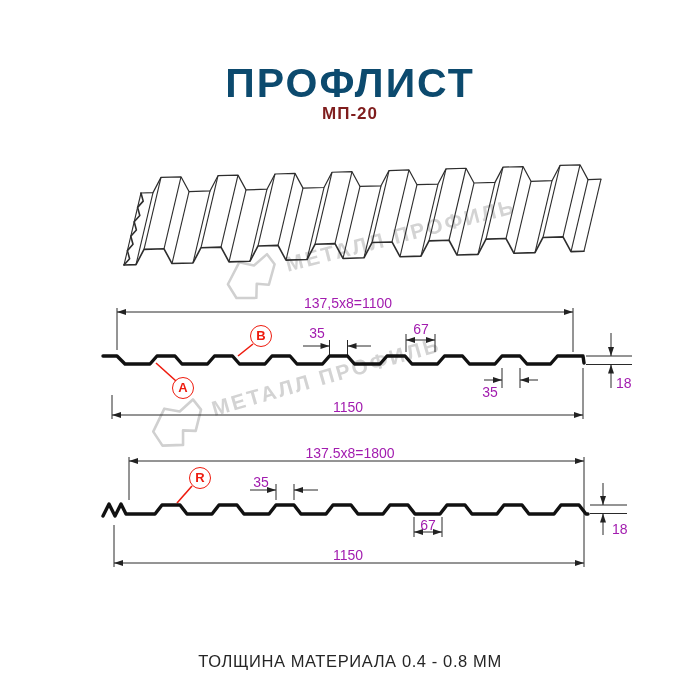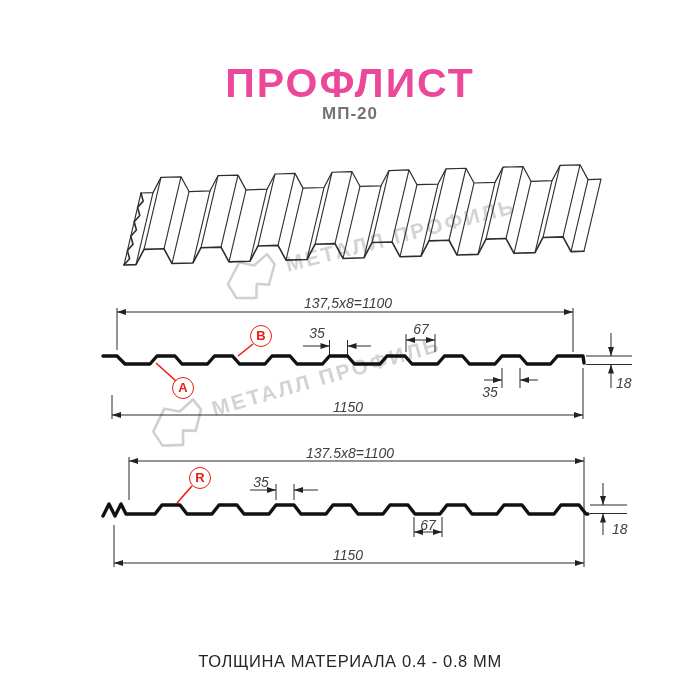--- a/index.html
+++ b/index.html
@@ -1,32 +1,32 @@
 <!DOCTYPE html>
 <html><head>
 <meta charset="utf-8">
 <style>
   html,body{margin:0;padding:0;background:#fff;}
   .page{position:relative;width:700px;height:700px;background:#ffffff;overflow:hidden;
         font-family:"Liberation Sans", sans-serif;color:#1a1a1a;}
   .title{position:absolute;left:350px;top:60px;transform:translate(-50%,0);
-         font-size:41px;font-weight:bold;letter-spacing:2px;color:#ec4899;white-space:nowrap;}
+         font-size:41px;font-weight:bold;letter-spacing:2px;color:#0c4a6e;white-space:nowrap;}
   .subtitle{position:absolute;left:350px;top:104px;transform:translate(-50%,0);
-         font-size:17px;font-weight:bold;letter-spacing:1px;color:#737373;white-space:nowrap;}
+         font-size:17px;font-weight:bold;letter-spacing:1px;color:#7f1d1d;white-space:nowrap;}
   .footer{position:absolute;left:350px;top:617px;transform:translate(-50%,0);
          font-size:16.5px;letter-spacing:0.6px;color:#262626;white-space:nowrap;font-weight:500;margin-top:35px;}
   .watermark{position:absolute;display:flex;align-items:flex-start;transform-origin:20px 30px;
          pointer-events:none;}
   .wm1{left:225px;top:256px;transform:rotate(-14.5deg);}
   .wm2{left:150px;top:402px;transform:rotate(-16deg);}
   .watermark .wmtext{font-size:21px;font-weight:bold;letter-spacing:2.5px;color:#d3d3d3;
          margin:8px 0 0 7px;white-space:nowrap;}
   .art{position:absolute;left:0;top:0;}
-  .dim{position:absolute;transform:translate(-50%,-50%);font-size:14px;color:#404040;
-       white-space:nowrap;background:transparent;font-style:italic;}
+  .dim{position:absolute;transform:translate(-50%,-50%);font-size:14px;color:#a21caf;
+       white-space:nowrap;background:transparent;}
   .dim18{transform:translate(0,-50%);margin-top:36px;}
   .tag{position:absolute;transform:translate(-50%,-50%);width:20px;height:20px;border:1.8px solid #ee1b0e;
        border-radius:50%;color:#ee1b0e;font-size:13px;font-weight:bold;line-height:20px;text-align:center;}
 </style>
 </head>
 <body>
 
 <div class="page">
 
   <div class="watermark wm1">
@@ -151,21 +151,21 @@
 
   <div class="dim" style="left:348px;top:303px">137,5x8=1100</div>
   <div class="dim" style="left:317px;top:333px">35</div>
   <div class="dim" style="left:421px;top:329px">67</div>
   <div class="dim dim18" style="left:616px;top:347px">18</div>
   <div class="dim" style="left:490px;top:392px">35</div>
   <div class="dim" style="left:348px;top:407px">1150</div>
   <div class="tag" style="left:183px;top:388px">A</div>
   <div class="tag" style="left:261px;top:336px">B</div>
 
-  <div class="dim" style="left:350px;top:453px">137.5x8=1100</div>
+  <div class="dim" style="left:350px;top:453px">137.5x8=1800</div>
   <div class="dim" style="left:261px;top:482px">35</div>
   <div class="dim" style="left:428px;top:525px">67</div>
   <div class="dim dim18" style="left:612px;top:493px">18</div>
   <div class="dim" style="left:348px;top:555px">1150</div>
   <div class="tag" style="left:200px;top:478px">R</div>
 
   <div class="footer">ТОЛЩИНА МАТЕРИАЛА 0.4 - 0.8 ММ</div>
 </div>
 
 </body></html>

